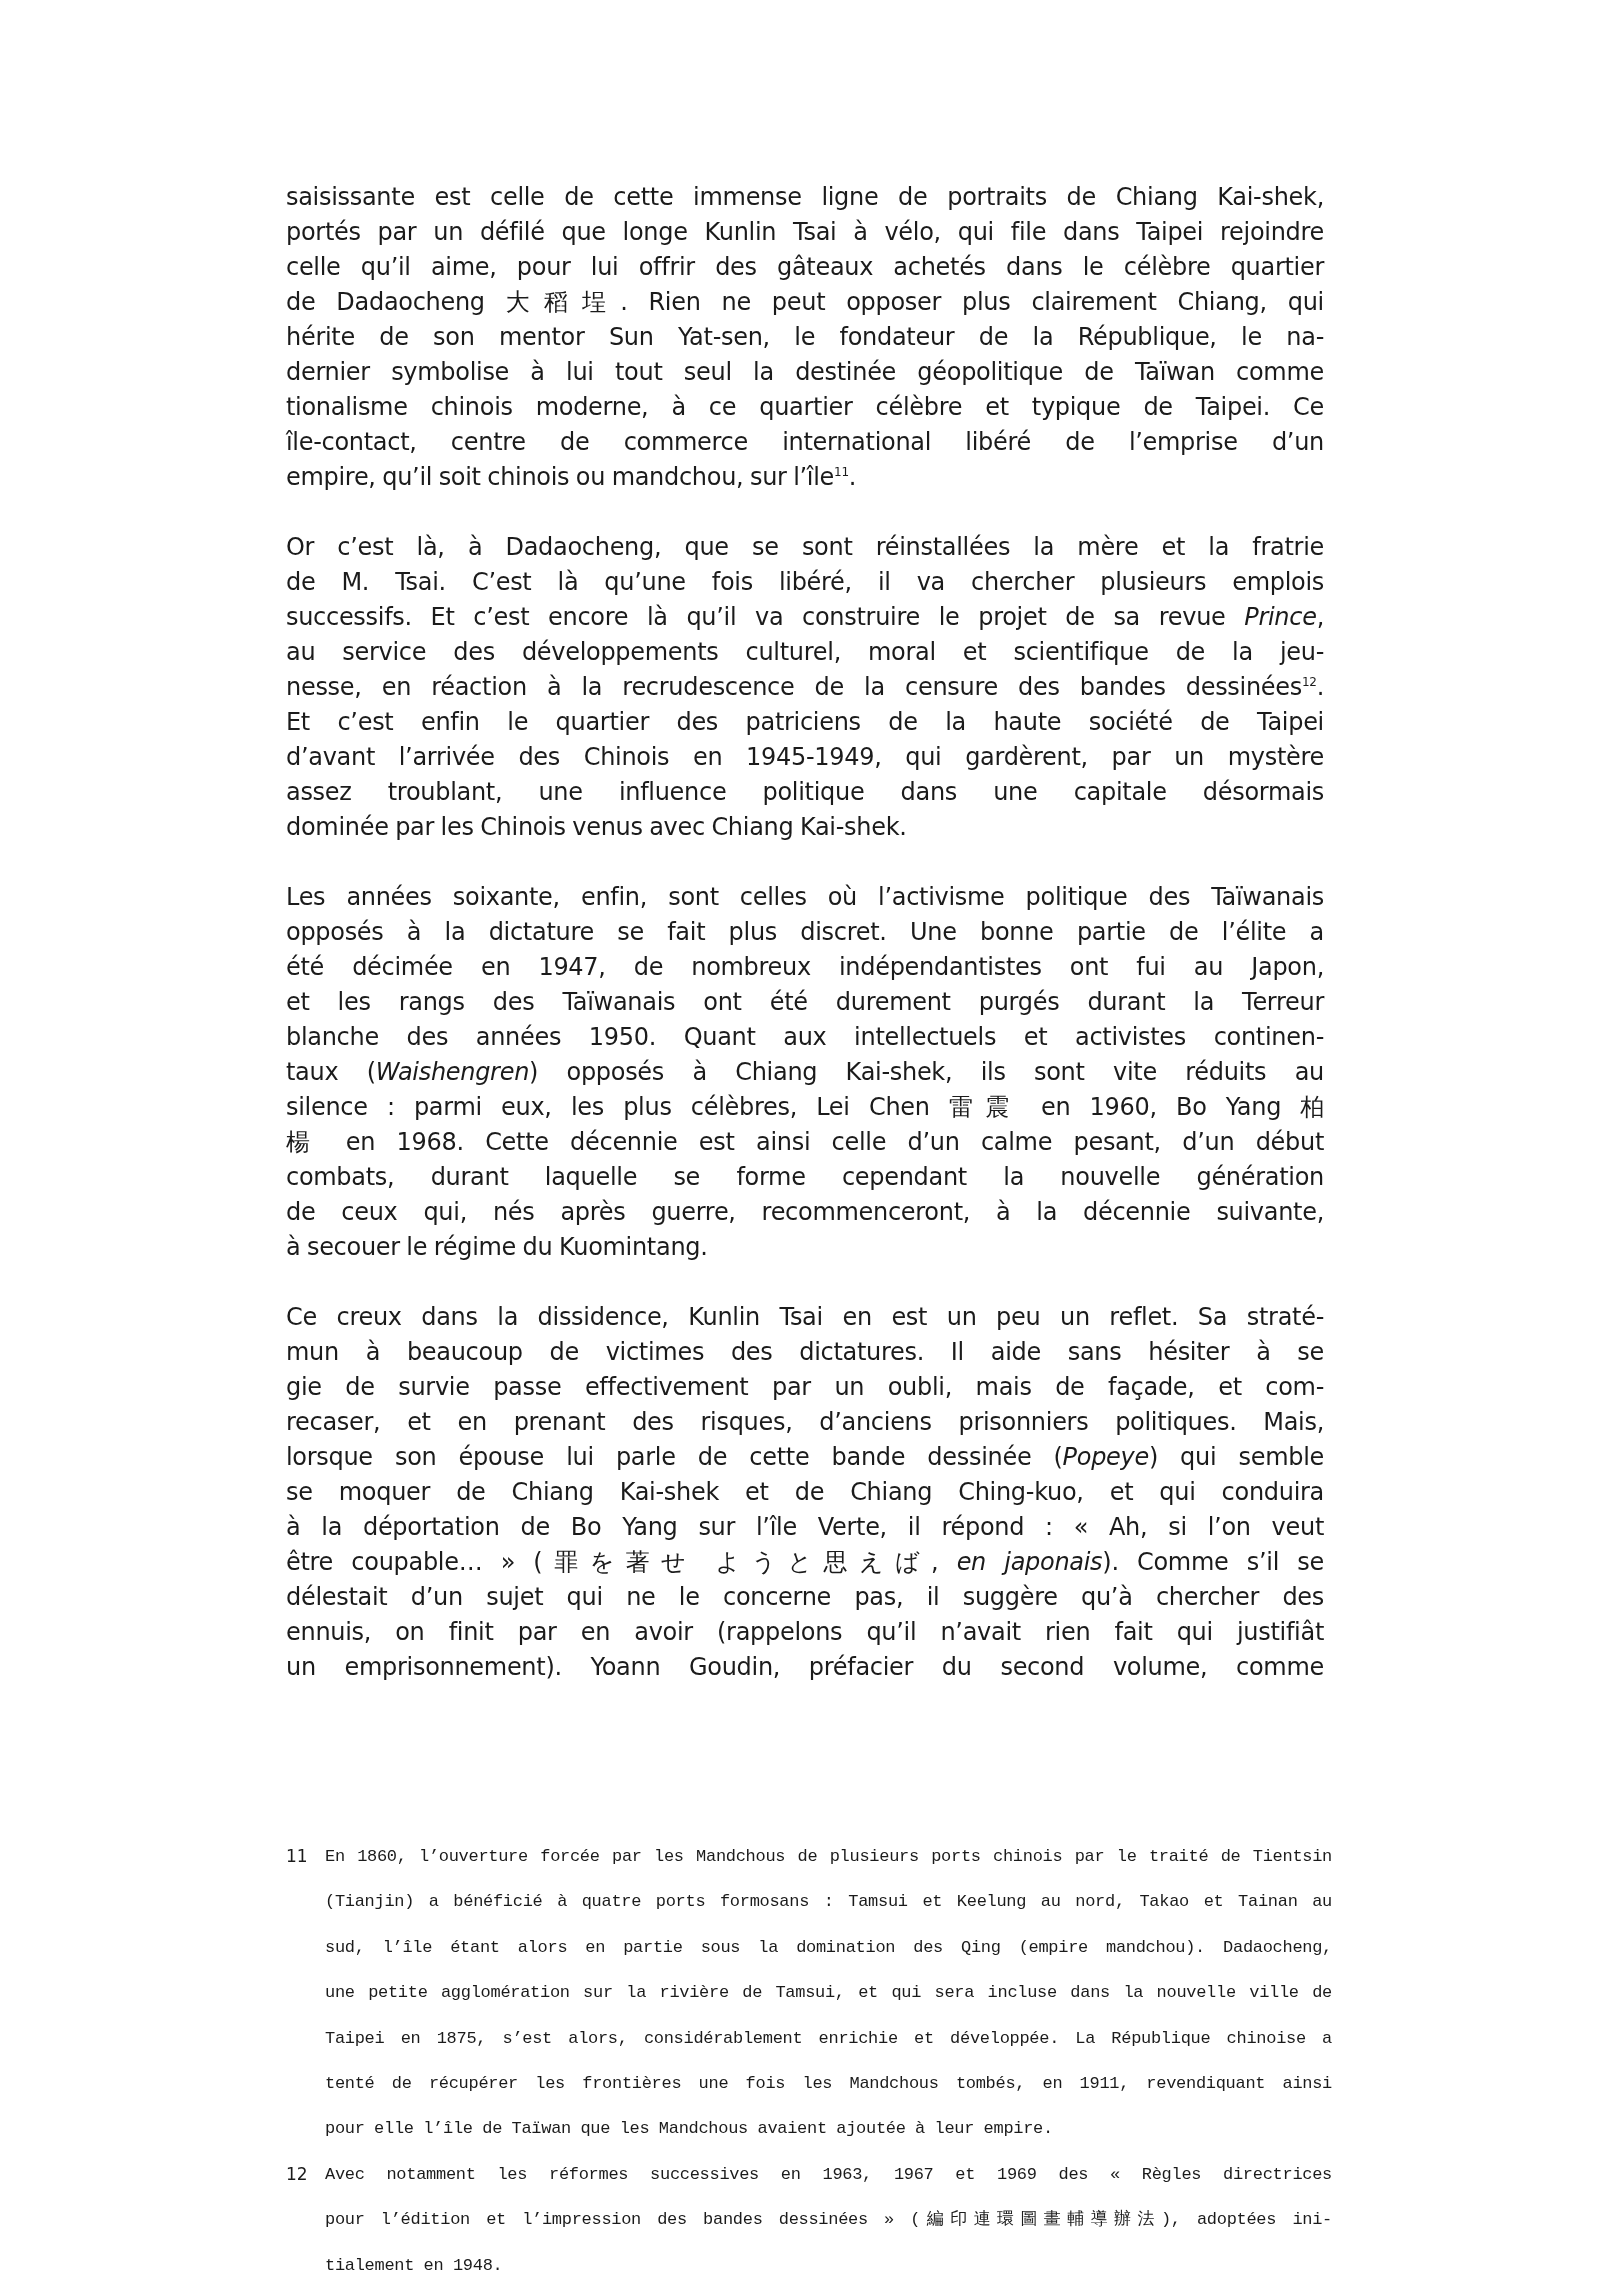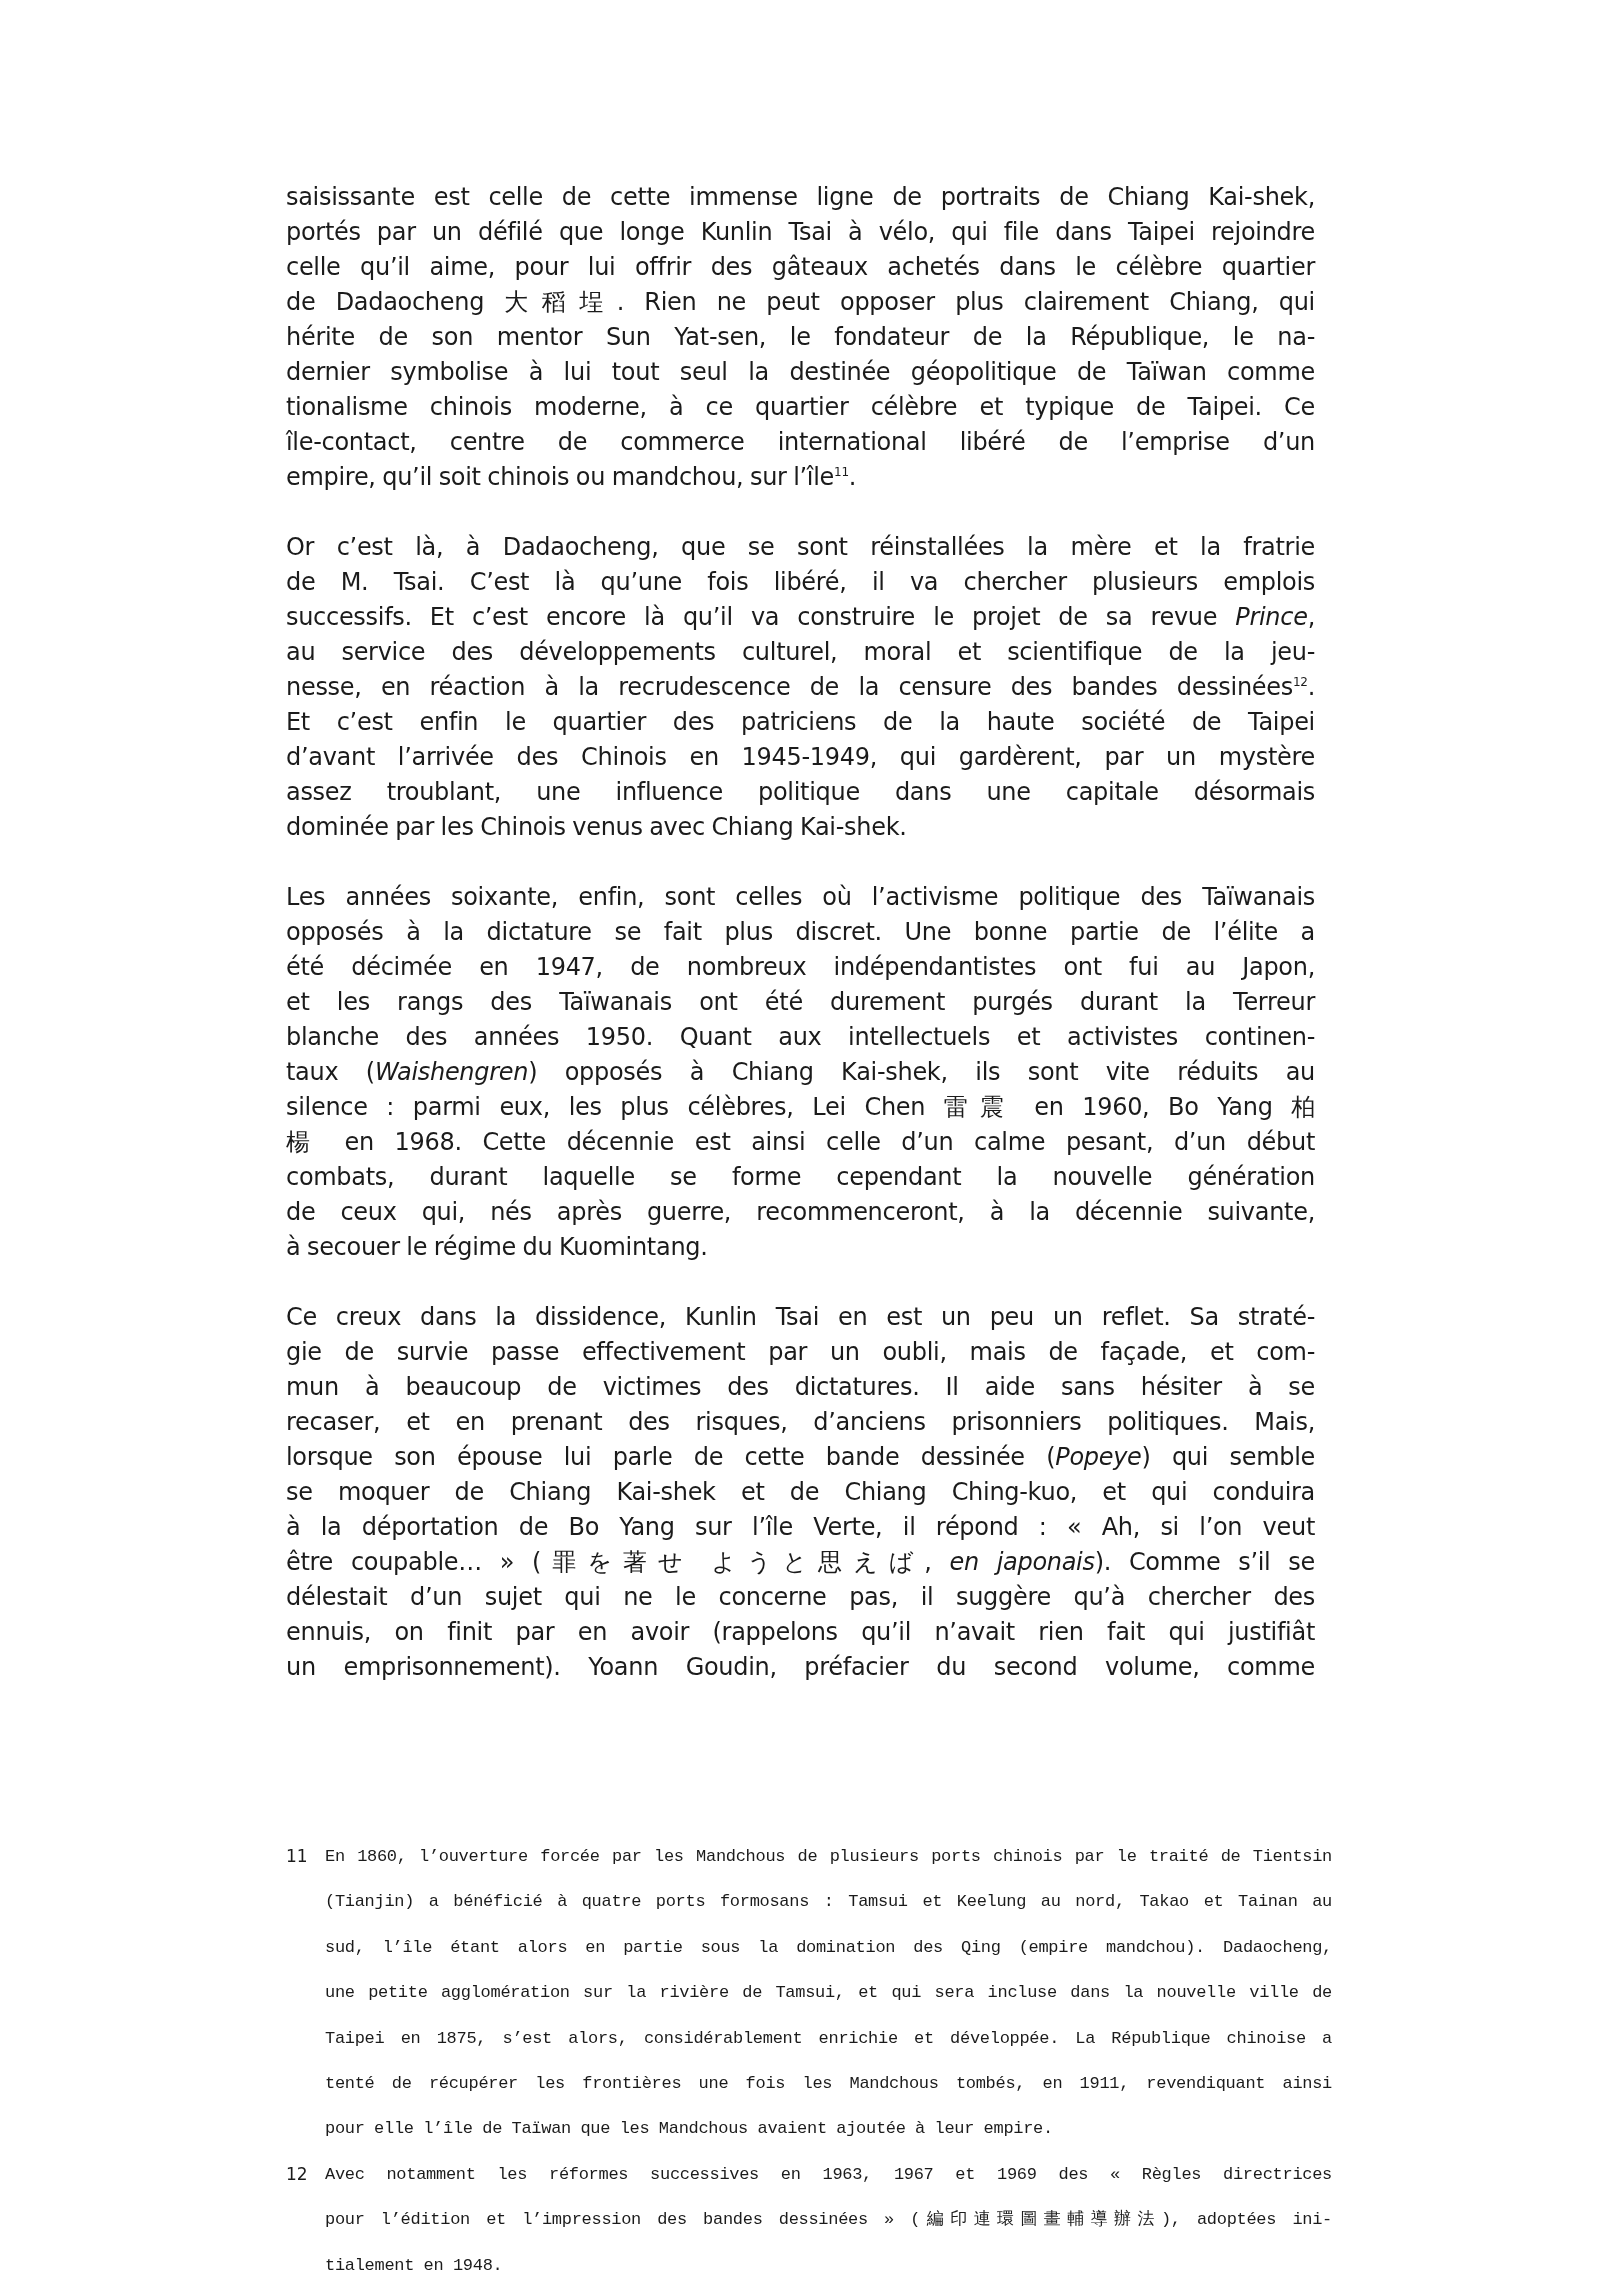--- a/index.html
+++ b/index.html
@@ -1,19 +1,19 @@
 <!DOCTYPE html>
 <html style="font-size:13.5px"><head>
 <meta charset="utf-8">
 <style>
   html, body { margin: 0; padding: 0; background: #ffffff; }
   body { width: 1618px; height: 2284px; position: relative; overflow: hidden; }
   .page { position: absolute; left: 0; top: 0; width: 1618px; height: 2284px; background: #fff; }
   .column { position: absolute; left: 286px; top: 180px; width: 1046px; }
-  .para { margin: 0 17px 35px 0; }
+  .para { margin: 0 8px 35px 0; }
   .line {
     display: block;
     font-family: "DejaVu Sans", sans-serif;
     font-size: 24px;
     line-height: 35px;
     height: 35px;
     color: #1b1b1b;
     white-space: nowrap;
     text-align: justify;
     text-align-last: justify;
@@ -85,22 +85,22 @@
       <span class="line"><span>taux (</span><i>Waishengren</i><span>)</span><span> opposés à Chiang Kai-shek, ils sont vite réduits au</span></span>
       <span class="line">silence : parmi eux, les plus célèbres, Lei Chen 雷震 en 1960, Bo Yang 柏</span>
       <span class="line">楊 en 1968. Cette décennie est ainsi celle d’un calme pesant, d’un début</span>
       <span class="line">combats, durant laquelle se forme cependant la nouvelle génération</span>
       <span class="line">de ceux qui, nés après guerre, recommenceront, à la décennie suivante,</span>
       <span class="line last">à secouer le régime du Kuomintang.</span>
     </div>
 
     <div class="para">
       <span class="line">Ce creux dans la dissidence, Kunlin Tsai en est un peu un reflet. Sa straté-</span>
+      <span class="line">mun à beaucoup de victimes des dictatures. Il aide sans hésiter à se</span>
       <span class="line">gie de survie passe effectivement par un oubli, mais de façade, et com-</span>
-      <span class="line">mun à beaucoup de victimes des dictatures. Il aide sans hésiter à se</span>
       <span class="line">recaser, et en prenant des risques, d’anciens prisonniers politiques. Mais,</span>
       <span class="line"><span>lorsque son épouse lui parle de cette bande dessinée (</span><i>Popeye</i><span>) qui semble</span></span>
       <span class="line">se moquer de Chiang Kai-shek et de Chiang Ching-kuo, et qui conduira</span>
       <span class="line">à la déportation de Bo Yang sur l’île Verte, il répond : « Ah, si l’on veut</span>
       <span class="line"><span>être coupable… » (罪を著せ ようと思えば, </span><i>en japonais</i><span>). Comme s’il se</span></span>
       <span class="line">délestait d’un sujet qui ne le concerne pas, il suggère qu’à chercher des</span>
       <span class="line">ennuis, on finit par en avoir (rappelons qu’il n’avait rien fait qui justifiât</span>
       <span class="line">un emprisonnement). Yoann Goudin, préfacier du second volume, comme</span>
     </div>
   </div>

